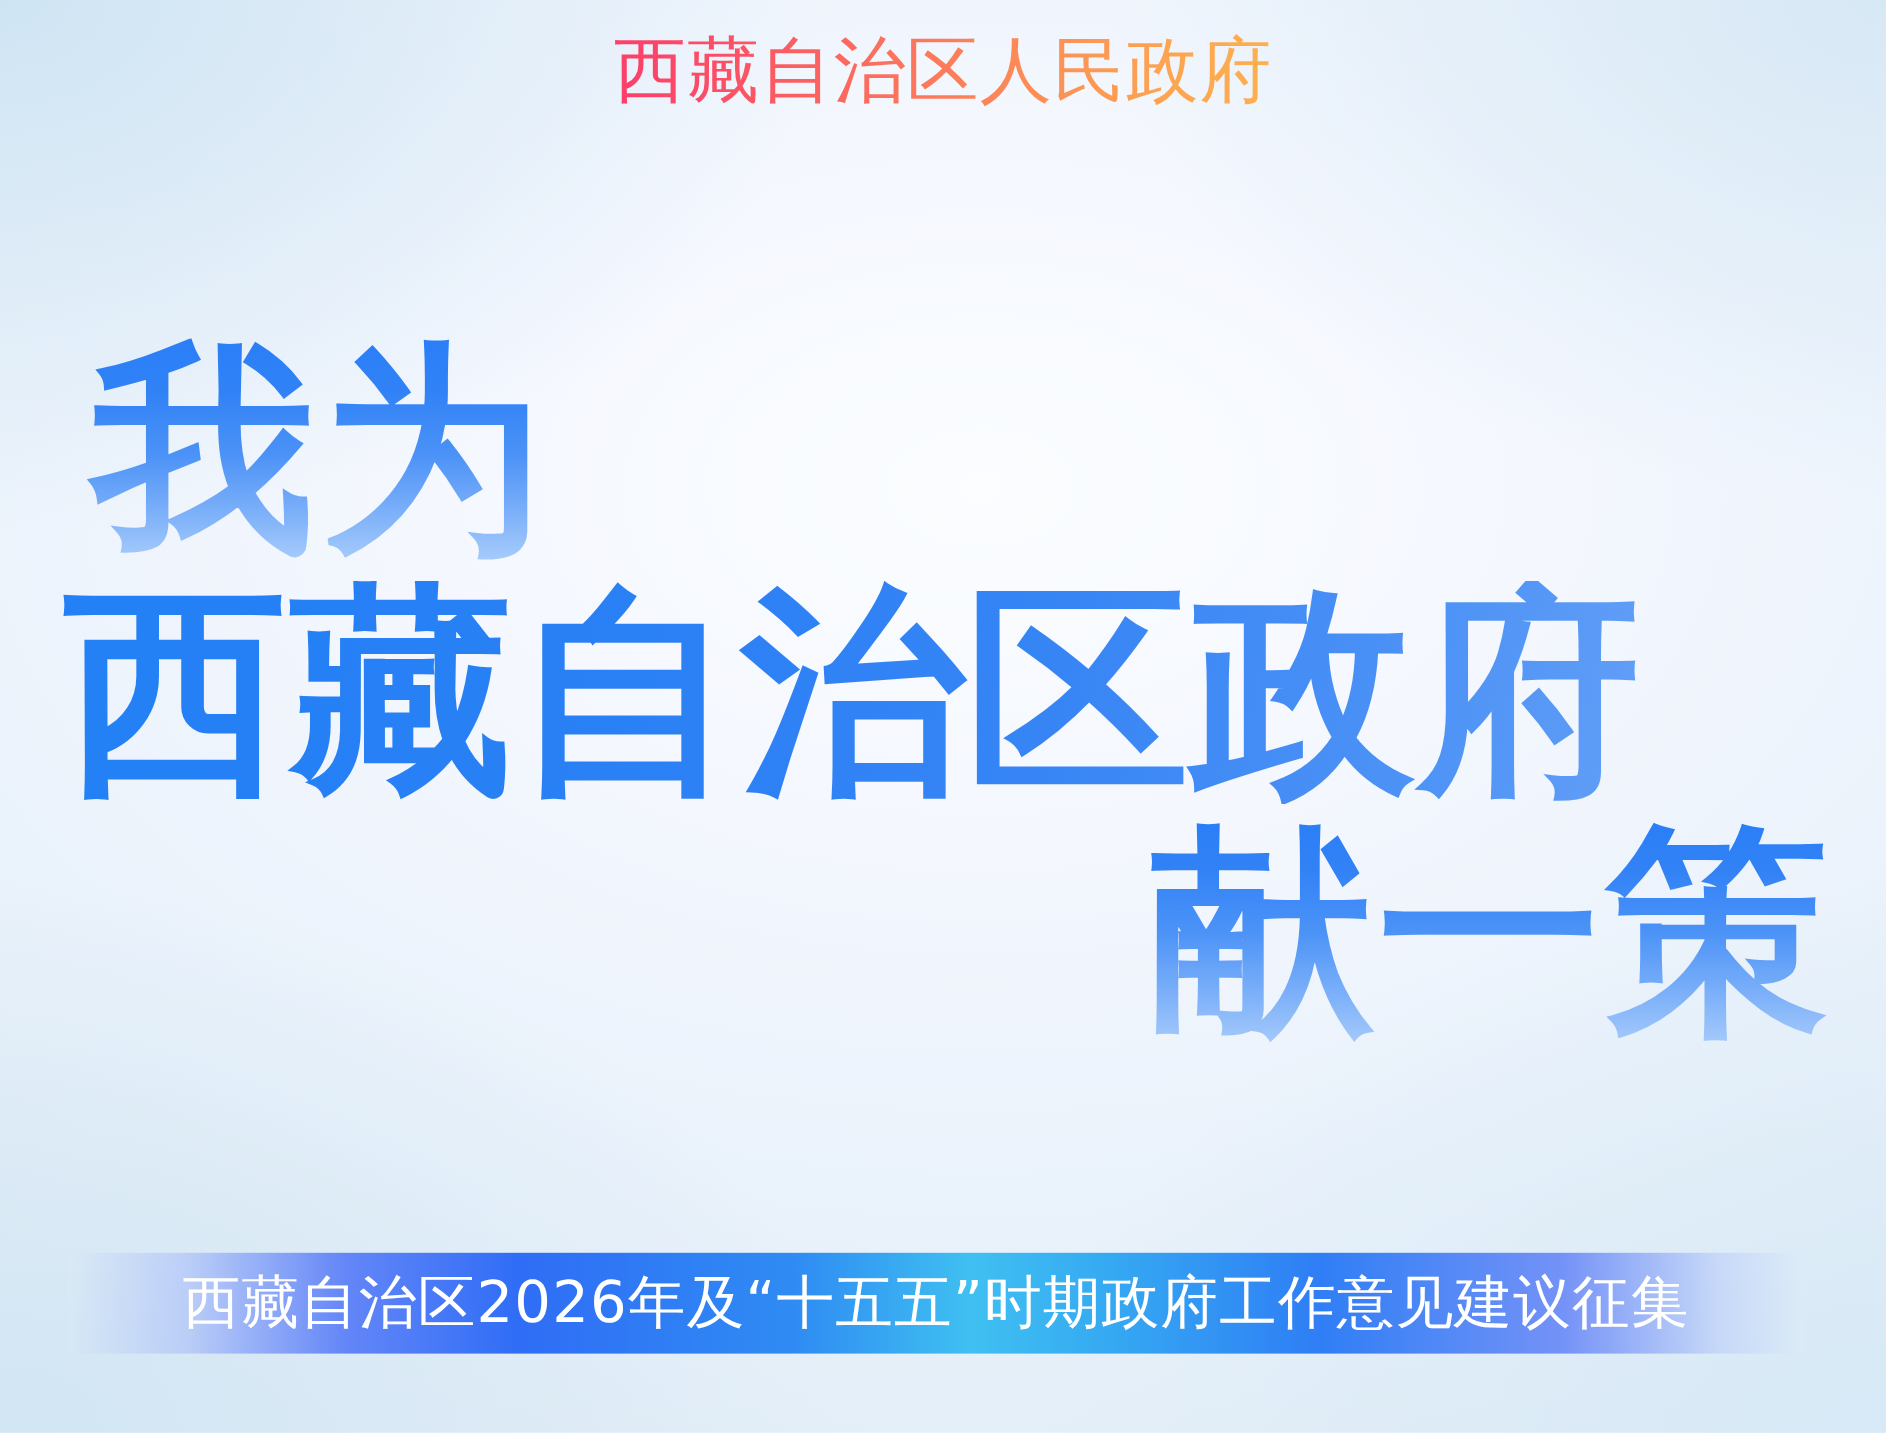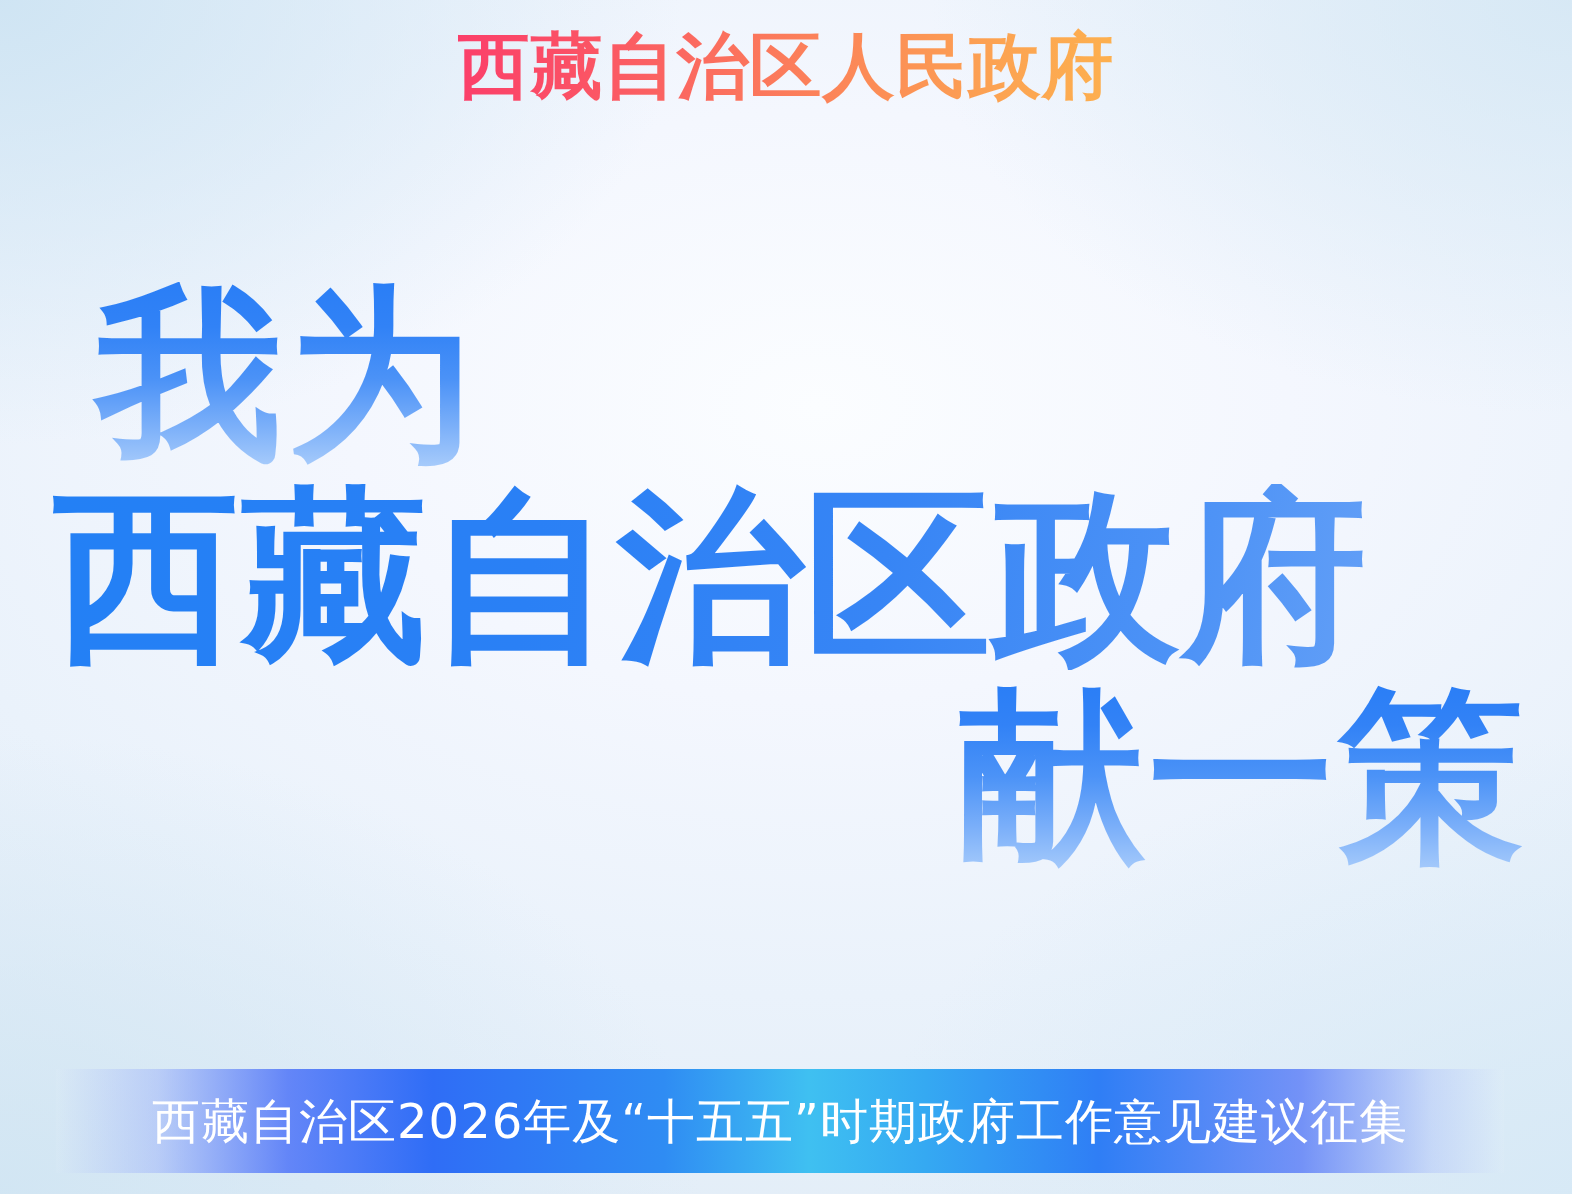--- a/index.html
+++ b/index.html
@@ -46,22 +46,22 @@
     position: absolute;
     top: 28px;
     left: 0;
     width: 1572px;
     text-align: center;
     z-index: 3;
   }
   .header-title {
     display: inline-block;
     font-family: "DejaVu Sans", "Liberation Sans", sans-serif;
-    font-size: 72px;
-    font-weight: 700;
+    font-size: 60px;
+    font-weight: 400;
     line-height: 1.06;
     letter-spacing: 1px;
     background-image: linear-gradient(90deg,
         #fb3f6a 0%,
         #fb4f66 16%,
         #fb6d5f 38%,
         #fc8b57 62%,
         #fca352 82%,
         #fdb04f 100%);
     -webkit-background-clip: text;
@@ -87,21 +87,21 @@
     -webkit-background-clip: text;
     background-clip: text;
     color: transparent;
     -webkit-text-fill-color: transparent;
   }
 
   
   .hl-line-1 {
     font-size: 186px;
     letter-spacing: 6px;
-    padding-left: 96px;
+    padding-left: 76px;
     text-align: left;
     background-image: linear-gradient(180deg,
         #2a7ef6 0%,
         #3182f6 24%,
         #4b92f7 52%,
         #7cb0f9 78%,
         #a8ccfb 100%);
   }
 
   
@@ -132,23 +132,23 @@
         #3282f6 22%,
         #4c93f7 50%,
         #79aef9 76%,
         #a5cafb 100%);
   }
 
   
   .banner {
     position: absolute;
     left: 56px;
-    top: 1069px;
+    top: 1044px;
     width: 1448px;
-    height: 104px;
+    height: 84px;
     z-index: 3;
     background-image: linear-gradient(90deg,
         rgba(255,255,255,0.05) 0%,
         rgba(150,172,250,0.45) 7%,
         rgba(83,120,248,0.88) 16%,
         #2f6df6 26%,
         #2f8cf3 42%,
         #3fc0f1 52%,
         #35a9f2 60%,
         #2f7ef5 72%,

